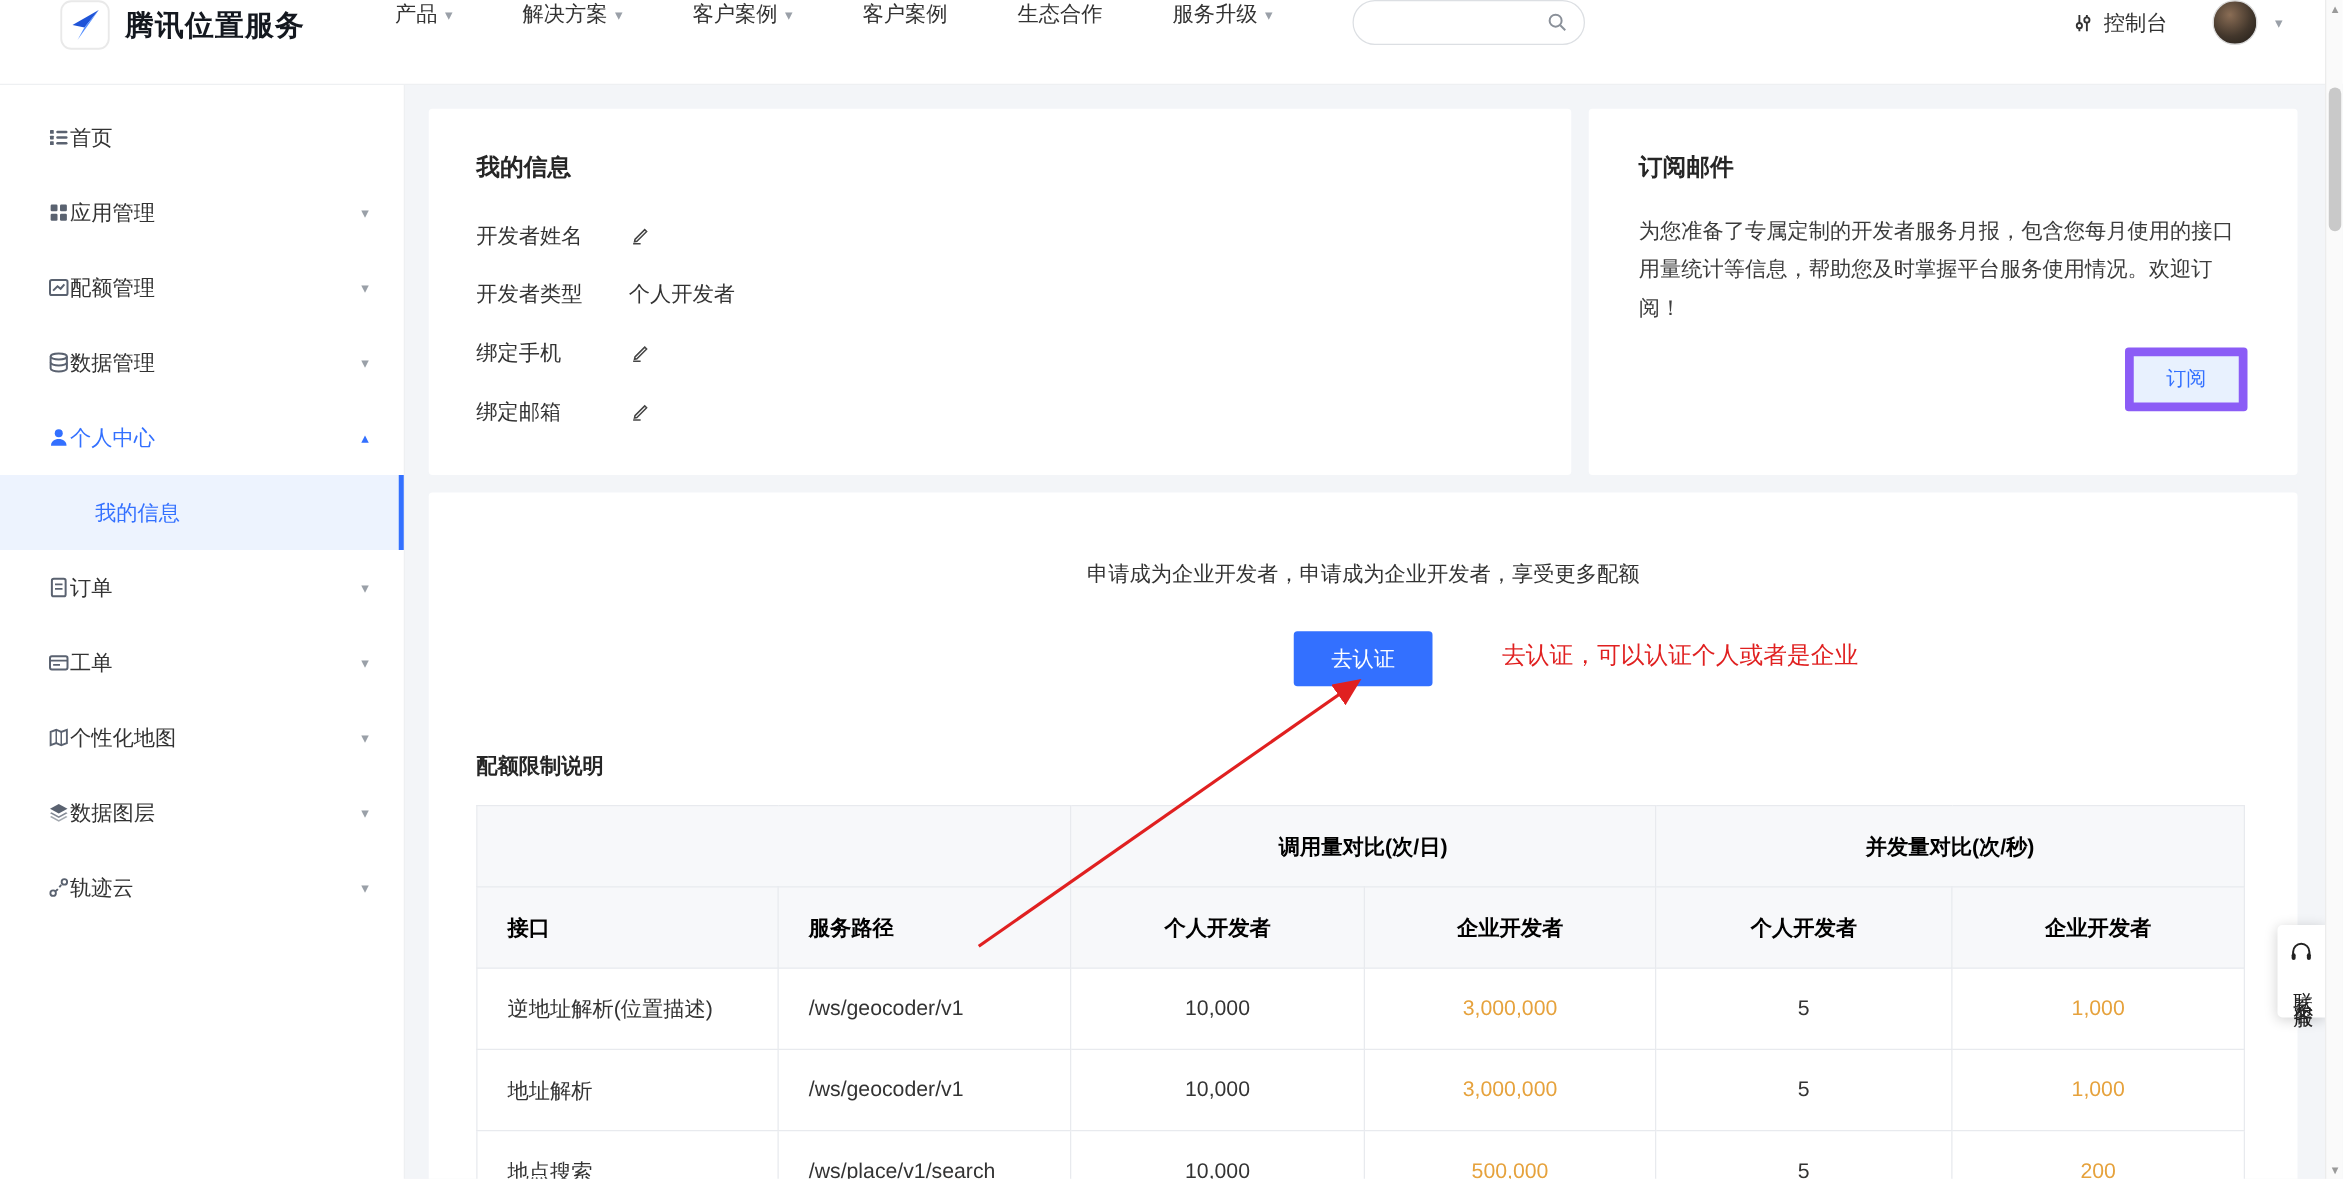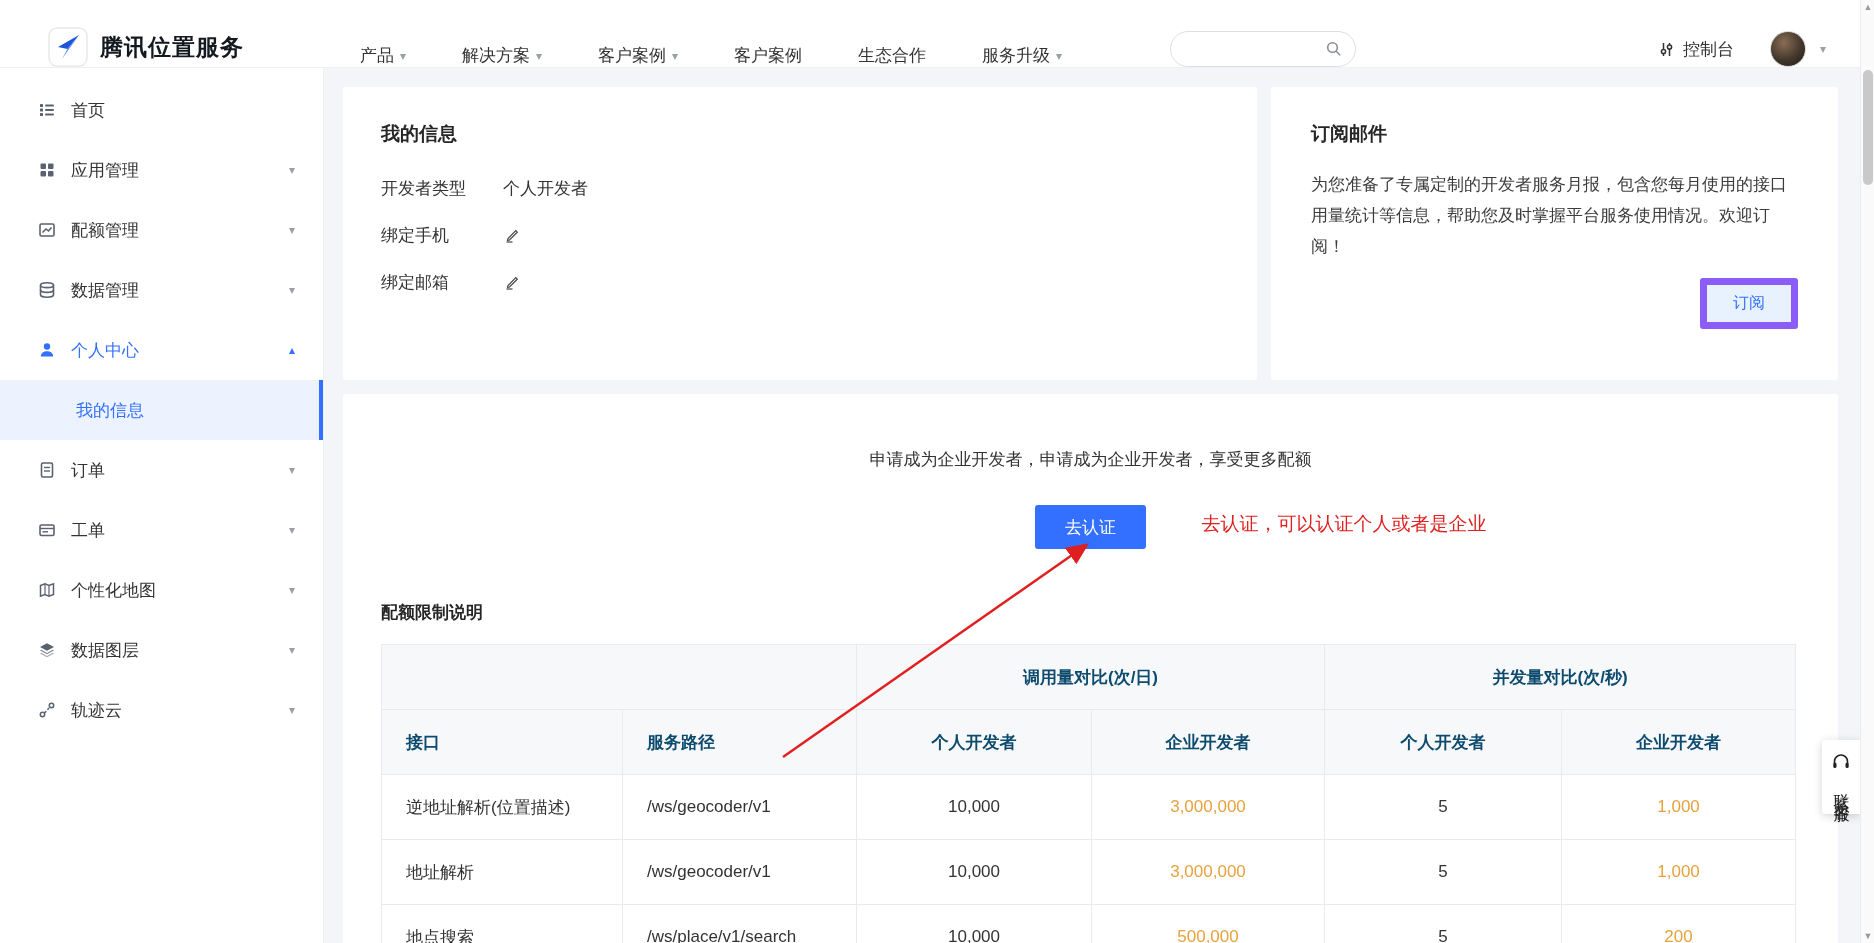--- a/index.html
+++ b/index.html
@@ -1,38 +1,38 @@
 <!DOCTYPE html>
 <html><head>
 <meta charset="utf-8">
 <style>
   * { margin:0; padding:0; box-sizing:border-box; }
   html,body { width:1874px; height:943px; overflow:hidden; background:#f3f5f8;
     font-family:"Liberation Sans","DejaVu Sans",sans-serif; color:#333; }
 
   
   .navbar { position:fixed; top:0; left:0; width:1874px; height:68px; background:#fff;
-    border-bottom:1px solid #eef0f2; display:flex; align-items:flex-end; padding:0 48px; z-index:20;gap:44px; }
+    border-bottom:1px solid #eef0f2; display:flex; align-items:flex-start; padding:0 48px; z-index:20; }
   .brand { display:flex; align-items:center; gap:12px; cursor:pointer; }
   .brand-text { font-size:23px; font-weight:bold; color:#14181f; letter-spacing:1px; }
   .nav-menu { display:flex; align-items:center; margin-left:72px; gap:56px; }
   .nav-item { display:flex; align-items:center; gap:6px; font-size:17px; color:#333; cursor:pointer; white-space:nowrap; }
   .caret { font-size:12px; color:#9aa0a8; line-height:1; }
   .search-wrap { margin-left:64px; width:186px; height:36px; border:1px solid #dcdfe3; border-radius:18px;
     display:flex; align-items:center; padding:0 12px 0 16px; background:#fff; }
   .search-wrap input { flex:1; border:none; outline:none; font-size:15px; min-width:0; background:transparent; }
   .nav-right { margin-left:auto; display:flex; align-items:center; gap:14px; }
   .console { display:flex; align-items:center; gap:8px; font-size:17px; color:#333; cursor:pointer; margin-right:22px; }
   .avatar { width:36px; height:36px; border-radius:50%; cursor:pointer;
     background:radial-gradient(circle at 38% 32%, #8a6d55, #43372c 55%, #1d1a16); border:1px solid #d8d8d8; }
 
   
   .sidebar { position:fixed; top:68px; left:0; bottom:0; width:324px; background:#fff;
     border-right:1px solid #eef0f2; padding-top:12px; z-index:10; }
-  .side-item { position:relative; height:60px; display:flex; align-items:center; padding-left:38px; gap:15px;
+  .side-item { position:relative; height:60px; display:flex; align-items:center; padding-left:38px; 
     font-size:17px; color:#333; cursor:pointer; }
   .side-item .chev { position:absolute; right:28px; font-size:12px; color:#9aa0a8; }
   .side-item.active { color:#3370ff; }
   .side-item.active .chev { color:#3370ff; }
   .side-sub { height:60px; display:flex; align-items:center; padding-left:76px; font-size:17px;
     color:#3370ff; background:#edf3fe; border-right:4px solid #3370ff; cursor:pointer; }
   .sicon { width:18px; height:18px; flex:0 0 18px; }
 
   
   .main { position:absolute; left:324px; top:68px; right:0; bottom:0; padding:19px 36px 0 19px; overflow:hidden; }
@@ -57,21 +57,21 @@
   .cert-btn-row { position:relative; text-align:center; margin-top:34px; height:38px; }
   .cert-btn { background:#3370ff; color:#fff; border:none; border-radius:3px; font-size:17px;
     padding:0 30px; height:44px; cursor:pointer; }
   .annotation { position:absolute; left:calc(50% + 111px); top:50%; transform:translateY(-50%);
     color:#e02020; font-size:19px; white-space:nowrap; }
   .arrow-overlay { position:absolute; left:0; top:0; width:1495px; height:860px; pointer-events:none; z-index:5; }
 
   .quota-title { margin-top:58px; font-size:17px; font-weight:bold; color:#262626; }
   table.quota { margin-top:20px; border-collapse:collapse; width:1414px; table-layout:fixed; }
   table.quota th, table.quota td { border:1px solid #e8eaee; font-size:17px; height:65px; padding:0 24px; }
-  table.quota th { background:#f7f8fa; font-weight:bold; color:#0c4a6e; text-align:center; }
+  table.quota th { background:#f7f8fa; font-weight:bold; color:#000000; text-align:center; }
   table.quota th.lft { text-align:left; }
   table.quota td { text-align:center; color:#333; background:#fff; }
   table.quota td.lft { text-align:left; }
   table.quota td.ent { color:#e6a23c; }
 
   
   .support-tab { position:fixed; right:14px; top:740px; width:38px; padding:12px 0 14px; background:#fff;
     border-radius:4px 0 0 4px; box-shadow:0 2px 10px rgba(0,0,0,.18); display:flex; flex-direction:column;
     align-items:center; gap:8px; cursor:pointer; z-index:30; }
   .support-label { writing-mode:vertical-rl; text-orientation:upright; font-size:16px; color:#222; letter-spacing:5px; }
@@ -237,20 +237,29 @@
     <span class="chev">▾</span>
   </div>
 </div>
 
 <div class="main">
   <div class="cards-row">
 
     <div class="card profile-card">
       <div class="card-title">我的信息</div>
       <div class="field-list">
+        <div class="field-row">
+          <span class="field-label">开发者姓名</span>
+          <button class="edit-btn">
+            <svg width="15" height="15" viewBox="0 0 15 15">
+              <path d="M3 10.5 L10.8 2.7 L12.3 4.2 L4.5 12 L2.6 12.4 Z" fill="none" stroke="#444" stroke-width="1.2"></path>
+              <line x1="1.5" y1="14" x2="7.5" y2="14" stroke="#444" stroke-width="1.2"></line>
+            </svg>
+          </button>
+        </div>
         <div class="field-row">
           <span class="field-label">开发者类型</span>
           <span>个人开发者</span>
         </div>
         <div class="field-row">
           <span class="field-label">绑定手机</span>
           <button class="edit-btn">
             <svg width="15" height="15" viewBox="0 0 15 15">
               <path d="M3 10.5 L10.8 2.7 L12.3 4.2 L4.5 12 L2.6 12.4 Z" fill="none" stroke="#444" stroke-width="1.2"></path>
               <line x1="1.5" y1="14" x2="7.5" y2="14" stroke="#444" stroke-width="1.2"></line>

